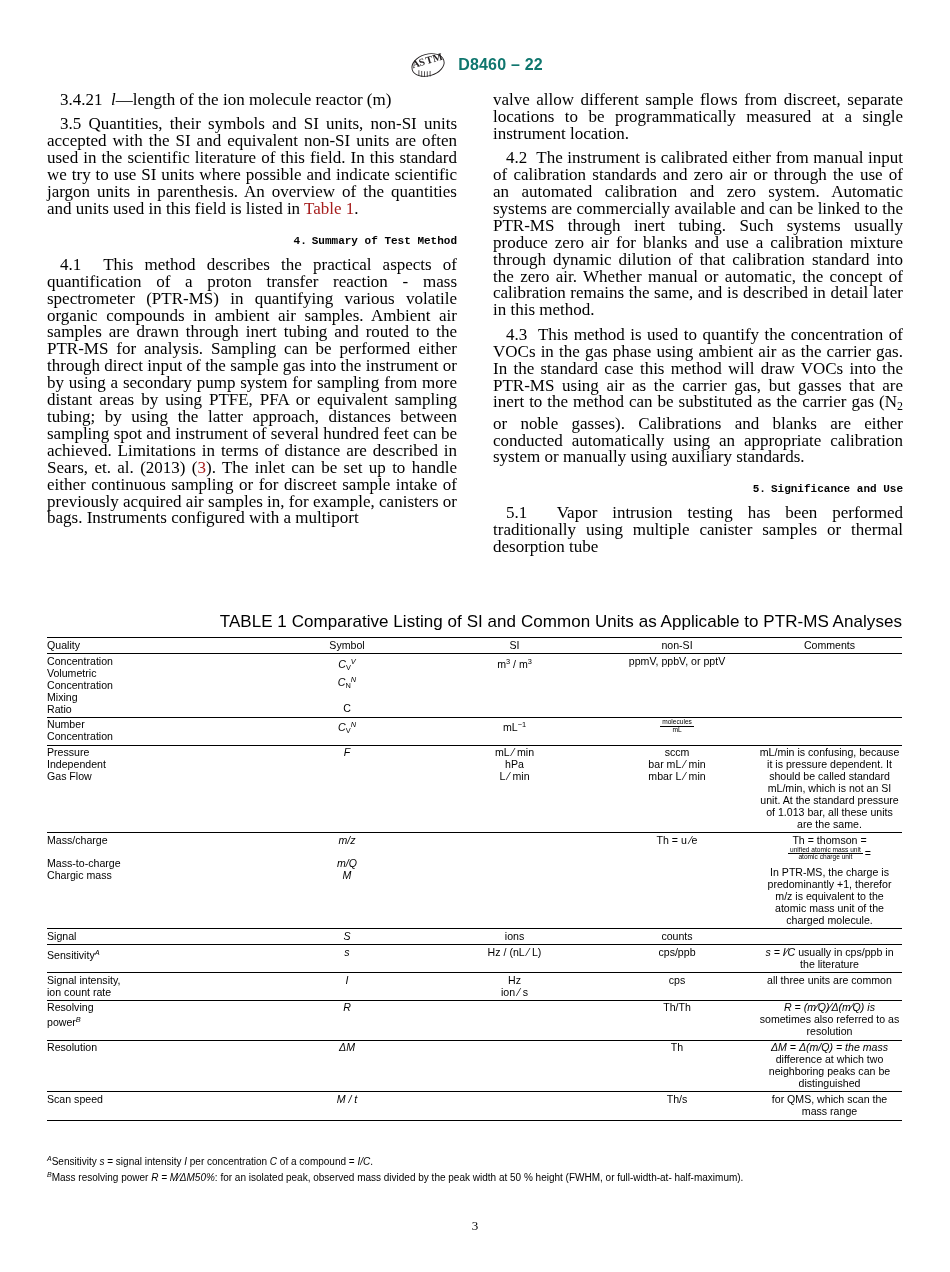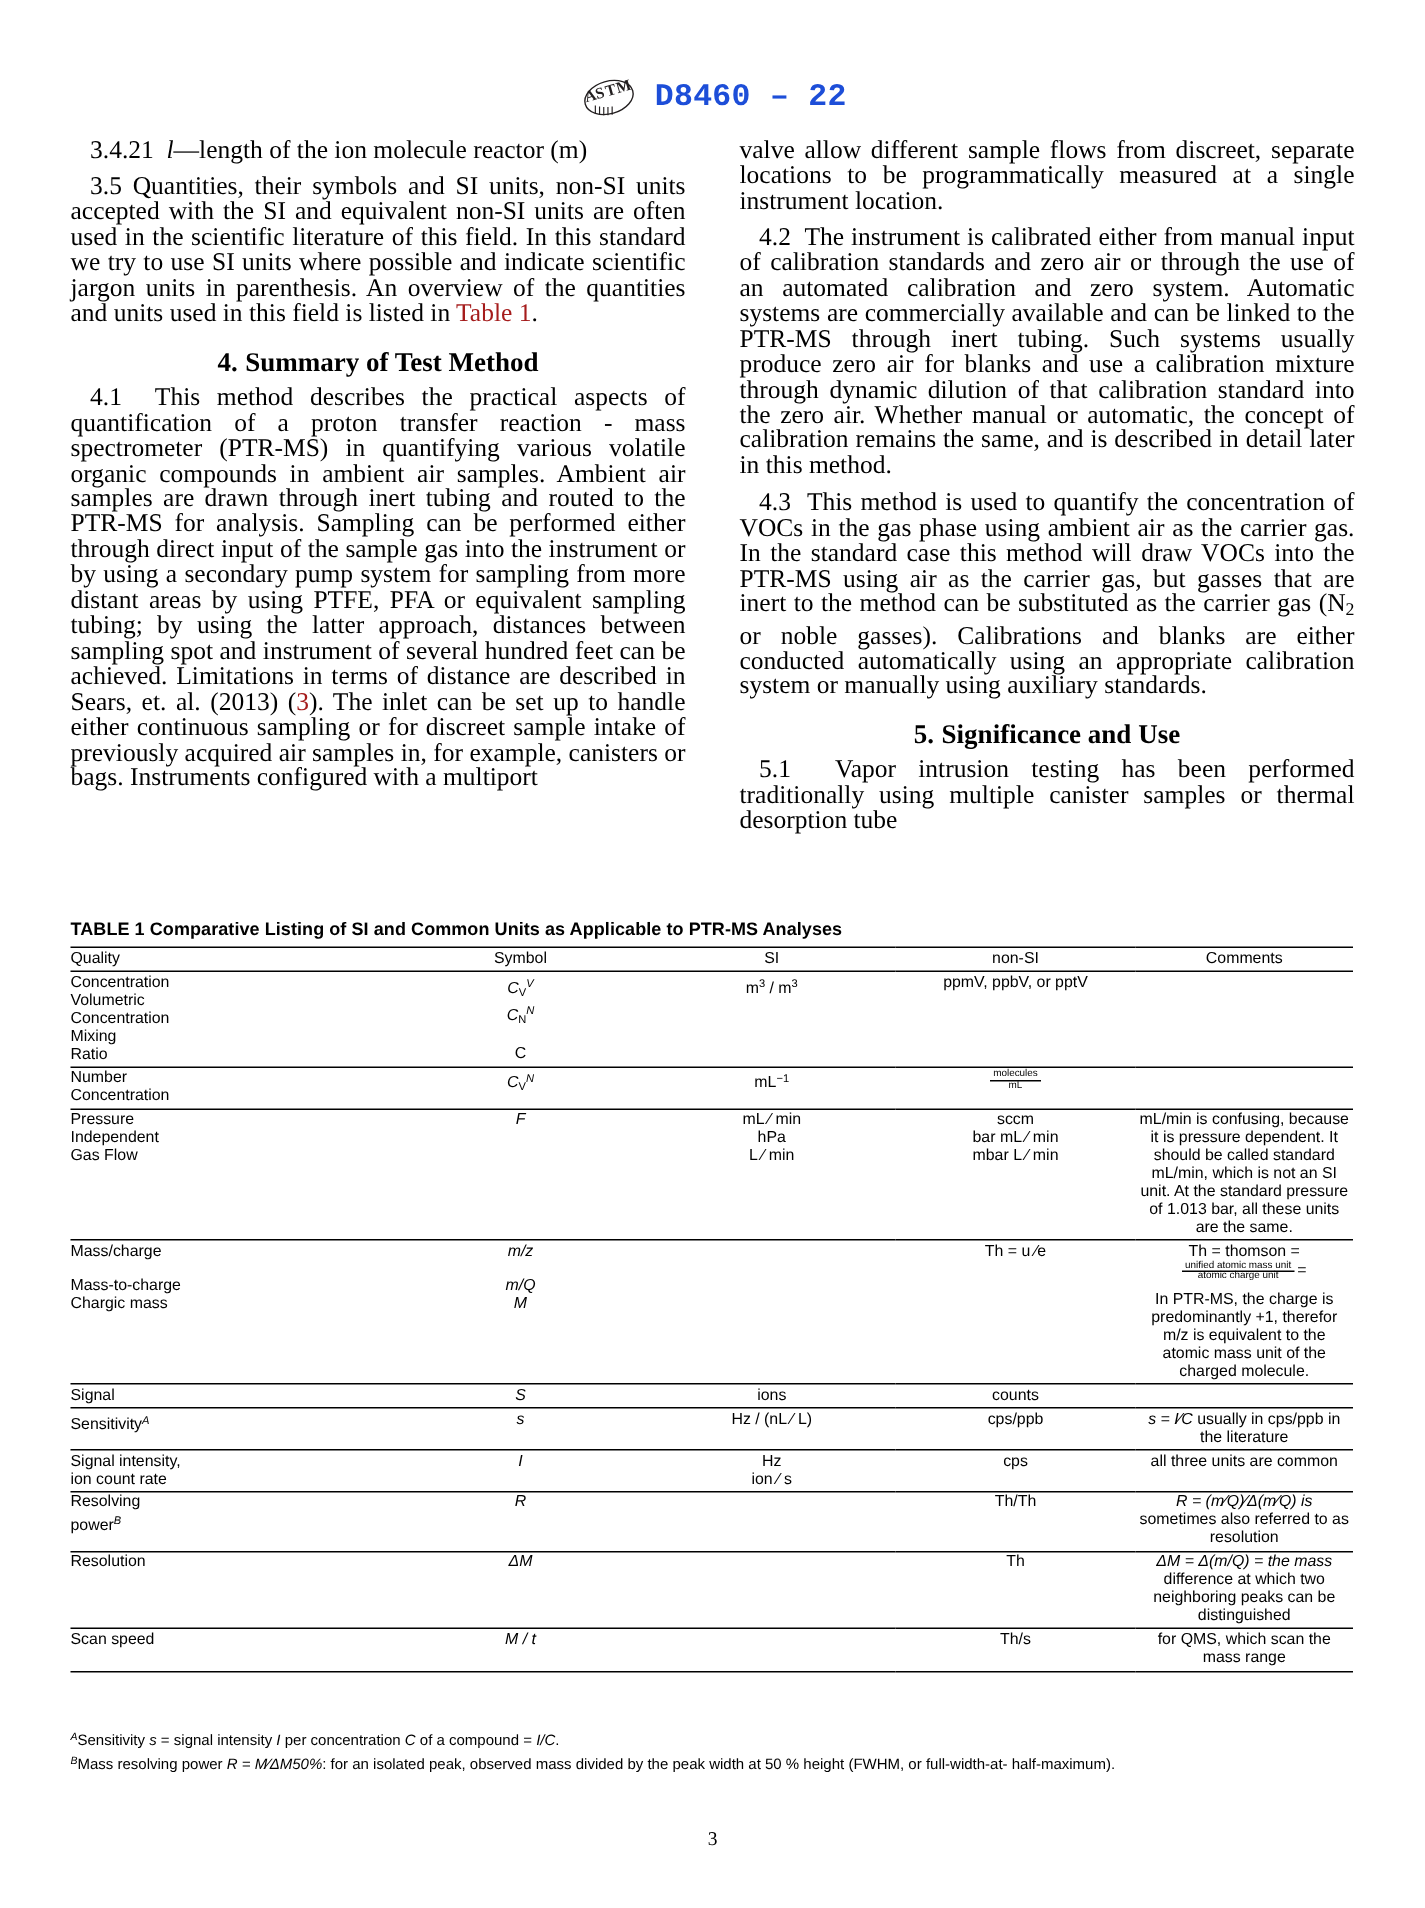--- a/index.html
+++ b/index.html
@@ -27,25 +27,25 @@
     align-items: center;
     justify-content: center;
     gap: 9px;
   }
   .astm-logo {
     width: 42px;
     height: 26px;
     display: block;
   }
   .doc-designation {
-    font-family: Liberation Mono, monospace;
+    font-family: Liberation Sans, sans-serif;
     font-weight: bold;
-    font-size: 21px;
+    font-size: 16px;
     letter-spacing: .2px;
-    color: #1d4ed8;
+    color: #0f766e;
   }
 
   
   .columns {
     position: absolute;
     top: 92px;
     left: 47px;
     width: 856px;
     display: flex;
     gap: 36px;
@@ -62,47 +62,47 @@
     hyphens: none;
   }
   p.para + p.para { margin-top: 7.5px; }
   .indent { padding-left: 0; }
   .indent::before {
     content: "";
     display: inline-block;
     width: 13px;
   }
   h3.sec-head {
-    font-family: Liberation Serif, serif;
+    font-family: Liberation Mono, monospace;
     font-weight: bold;
-    font-size: 18px;
+    font-size: 11px;
     line-height: 17px;
     margin: 15px 0 7px 0;
-    text-align: center;
+    text-align: right;
   }
   h3.sec-head .num { margin-right: 5px; }
   .xref {
     color: #a51c1c;
   }
   i { font-style: italic; }
   sub { font-size: 0.7em; vertical-align: -0.28em; }
   sup { font-size: 0.7em; vertical-align: 0.5em; }
 
   
   .table-block {
     position: absolute;
     top: 612px;
     left: 47px;
     width: 855px;
     font-family: "Liberation Sans", sans-serif;
   }
   .table-title {
-    text-align: left;
-    font-size: 12px;
-    font-weight: bold;
+    text-align: right;
+    font-size: 17px;
+    font-weight: normal;
     margin-bottom: 5px;
     letter-spacing: .05px;
   }
   table.t1 {
     border-collapse: collapse;
     width: 100%;
     font-size: 10.6px;
     line-height: 11.9px;
   }
   table.t1 td, table.t1 th {

